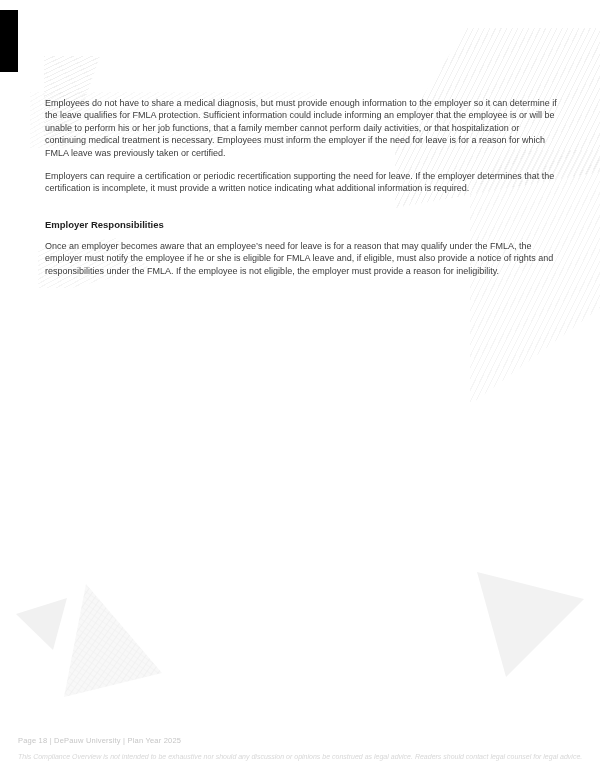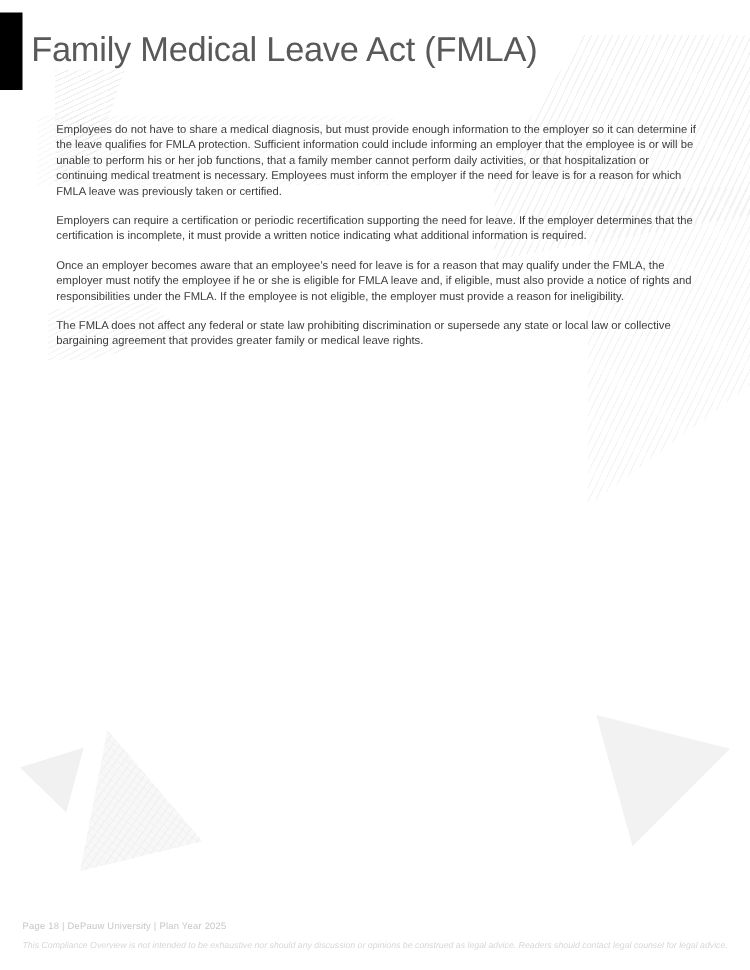--- a/index.html
+++ b/index.html
@@ -104,27 +104,26 @@
         <line x1="0" y1="0" x2="0" y2="5" stroke="#ebebeb" stroke-width="1"></line>
         <line x1="0" y1="0" x2="5" y2="0" stroke="#f0f0f0" stroke-width="1"></line>
       </pattern>
     </defs>
     <polygon points="16,614 67,598 53,650" fill="#f1f1f1"></polygon>
     <polygon points="86,584 162,673 64,697" fill="url(#crosshatch)"></polygon>
     <polygon points="477,572 584,599 506,677" fill="#f2f2f2"></polygon>
   </svg>
 
   <div class="accent-bar"></div>
-  <h1 class="title">Family Medical Leave Act (FMLA)</h1>
 
   <div class="content">
     <p>Employees do not have to share a medical diagnosis, but must provide enough information to the employer so it can determine if the leave qualifies for FMLA protection. Sufficient information could include informing an employer that the employee is or will be unable to perform his or her job functions, that a family member cannot perform daily activities, or that hospitalization or continuing medical treatment is necessary. Employees must inform the employer if the need for leave is for a reason for which FMLA leave was previously taken or certified.</p>
     <p>Employers can require a certification or periodic recertification supporting the need for leave. If the employer determines that the certification is incomplete, it must provide a written notice indicating what additional information is required.</p>
 
+    <h2>Employer Responsibilities</h2>
     <p>Once an employer becomes aware that an employee’s need for leave is for a reason that may qualify under the FMLA, the employer must notify the employee if he or she is eligible for FMLA leave and, if eligible, must also provide a notice of rights and responsibilities under the FMLA. If the employee is not eligible, the employer must provide a reason for ineligibility.</p>
 
-    <p>The FMLA does not affect any federal or state law prohibiting discrimination or supersede any state or local law or collective bargaining agreement that provides greater family or medical leave rights.</p>
   </div>
 
   <div class="footer-info">Page 18 | DePauw University | Plan Year 2025</div>
   <div class="footer-disclaimer">This Compliance Overview is not intended to be exhaustive nor should any discussion or opinions be construed as legal advice. Readers should contact legal counsel for legal advice.</div>
 
 </div>
 
 </body></html>

